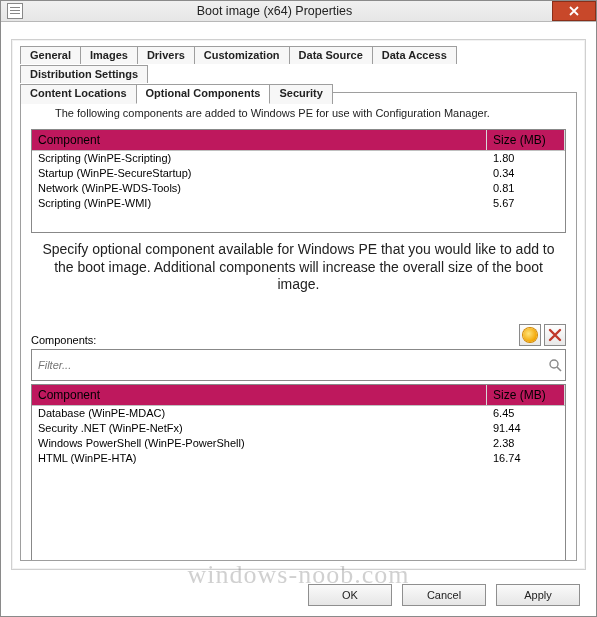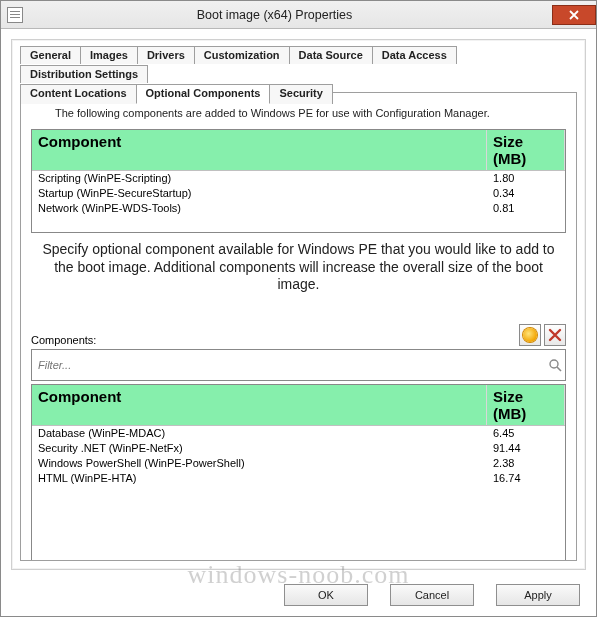--- a/index.html
+++ b/index.html
@@ -11,21 +11,21 @@
     width: 597px;
     height: 617px;
     position: relative;
     border: 1px solid #8a8a8a;
     overflow: hidden;
   }
   
   .titlebar {
     display: flex;
     align-items: center;
-    height: 28px;
+    height: 21px;
     background: linear-gradient(#f0f0f0, #e6e6e6);
     border-bottom: 1px solid #b8b8b8;
   }
   .titlebar .app-icon {
     width: 16px;
     height: 16px;
     margin: 0 6px;
     background: #fff;
     border: 1px solid #888;
     position: relative;
@@ -109,23 +109,22 @@
   }
 
   .listview {
     border: 1px solid #888;
     background: #fff;
     width: 100%;
   }
   .lv-header {
     display: flex;
     border-bottom: 1px solid #c0c0c0;
-    background: #86efac;
-    font-size: 15px;
-    font-weight: bold;
+    background: #be185d;
+    font-size: 12px;
   }
   .lv-header .col {
     padding: 3px 6px;
     border-right: 1px solid #d8d8d8;
   }
   .lv-rows { }
   .lv-row {
     display: flex;
     font-size: 11px;
   }
@@ -199,21 +198,21 @@
   }
 
   
   .footer {
     position: absolute;
     left: 0; right: 0; bottom: 0; height: 42px;
     display: flex;
     justify-content: flex-end;
     align-items: center;
     padding-right: 16px;
-    gap: 22px;
+    gap: 10px;
     background: #fff;
   }
   .btn {
     min-width: 84px;
     height: 22px;
     border: 1px solid #8f8f8f;
     background: linear-gradient(#fafafa,#e6e6e6);
     font-size: 11px;
     color: #222;
     cursor: default;
@@ -277,20 +276,24 @@
           <div class="cell col-size">1.80</div>
         </div>
         <div class="lv-row">
           <div class="cell col-comp">Startup (WinPE-SecureStartup)</div>
           <div class="cell col-size">0.34</div>
         </div>
         <div class="lv-row">
           <div class="cell col-comp">Network (WinPE-WDS-Tools)</div>
           <div class="cell col-size">0.81</div>
         </div>
+        <div class="lv-row">
+          <div class="cell col-comp">Scripting (WinPE-WMI)</div>
+          <div class="cell col-size">5.67</div>
+        </div>
       </div>
     </div>
 
     <div class="help-text">Specify optional component available for Windows PE that you would like to add to the boot image. Additional components will increase the overall size of the boot image.</div>
 
     <div class="components-header">
       <div class="lbl">Components:</div>
       <div class="icon-btns">
         <div class="icon-btn">
           <div class="sun"></div>

